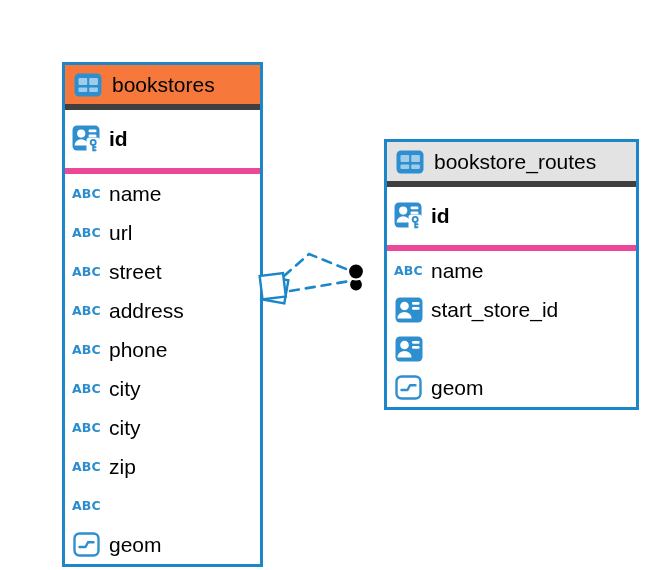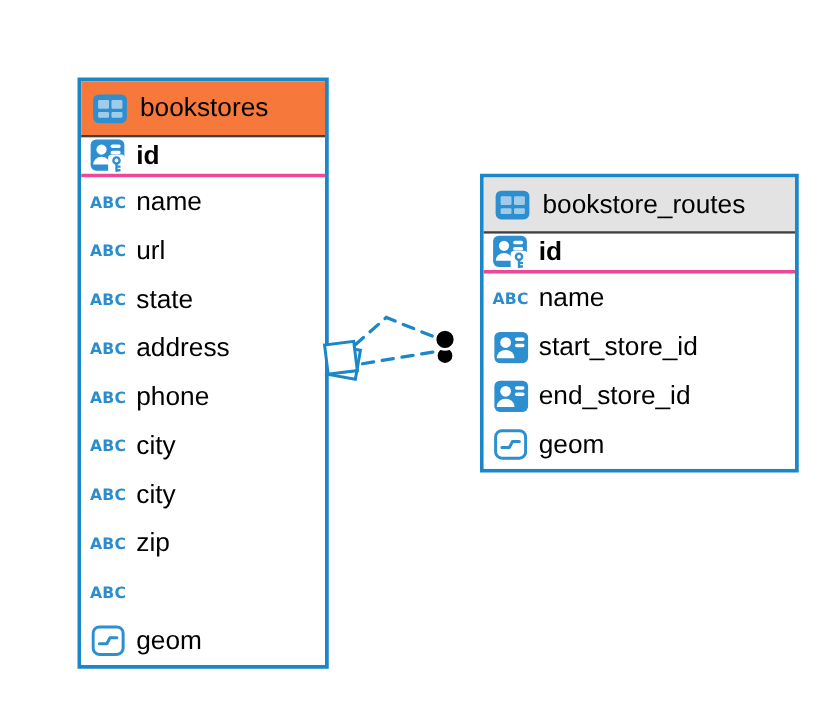--- a/index.html
+++ b/index.html
@@ -15,39 +15,39 @@
     box-sizing:border-box;
     border:3px solid #1b86c8;
     background:#ffffff;
     z-index:1;
   }
   .table-header{
     box-sizing:border-box;
     height:45px;
     display:flex;align-items:center;gap:9px;
     padding-left:7px;padding-right:4px;
-    border-bottom:2px solid #404040;
+    border-bottom:6px solid #404040;
     font-size:21px;color:#000;
     white-space:nowrap;
   }
   .table-node.selected .table-header{background:#f6793b;}
   .table-node.default  .table-header{background:#e3e3e3;}
 
   .col-row{
     box-sizing:border-box;
     height:39px;
     display:flex;align-items:center;gap:7px;
     padding-left:6px;
     font-size:21px;color:#000;
     background:#fff;
     white-space:nowrap;
   }
   .col-row.pk{
-    height:32px;
-    border-bottom:3px solid #ec4899;
+    height:64px;
+    border-bottom:6px solid #ec4899;
     font-weight:bold;
   }
   .icon-cell{
     width:31px;flex:none;
     display:flex;justify-content:center;
   }
   .abc{
     font-weight:800;
     font-size:12.5px;
     letter-spacing:.2px;
@@ -121,21 +121,21 @@
         <div class="col-row">
     <span class="icon-cell">
             <span class="abc">ABC</span>
           </span>
     <span>url</span>
   </div>
         <div class="col-row">
     <span class="icon-cell">
             <span class="abc">ABC</span>
           </span>
-    <span>state</span>
+    <span>street</span>
   </div>
         <div class="col-row">
     <span class="icon-cell">
             <span class="abc">ABC</span>
           </span>
     <span>address</span>
   </div>
         <div class="col-row">
     <span class="icon-cell">
             <span class="abc">ABC</span>
@@ -226,21 +226,20 @@
         <div class="col-row">
     <span class="icon-cell">
             <svg width="28" height="26" viewBox="0 0 28 26">
               <rect x="0.5" y="0.5" width="27" height="25" rx="4.5" fill="#2e8fd0"></rect>
               <circle cx="9.5" cy="9" r="4.3" fill="#fff"></circle>
               <path d="M2.4 21.5 a7.1 6.6 0 0 1 14.2 0 z" fill="#fff"></path>
               <rect x="17" y="5" width="7.6" height="2.7" rx="1.3" fill="#fff"></rect>
               <rect x="17" y="10" width="7.6" height="2.7" rx="1.3" fill="#fff"></rect>
             </svg>
           </span>
-    <span>end_store_id</span>
   </div>
         <div class="col-row">
     <span class="icon-cell">
             <svg width="27" height="25" viewBox="0 0 27 25">
               <rect x="1.5" y="1.5" width="24" height="22" rx="5" fill="#fff" stroke="#2e8fd0" stroke-width="2.4"></rect>
               <path d="M6.5 15 H12.5 L15 10.2 H20.5" fill="none" stroke="#2e8fd0" stroke-width="2.4" stroke-linecap="round" stroke-linejoin="round"></path>
             </svg>
           </span>
     <span>geom</span>
   </div>

